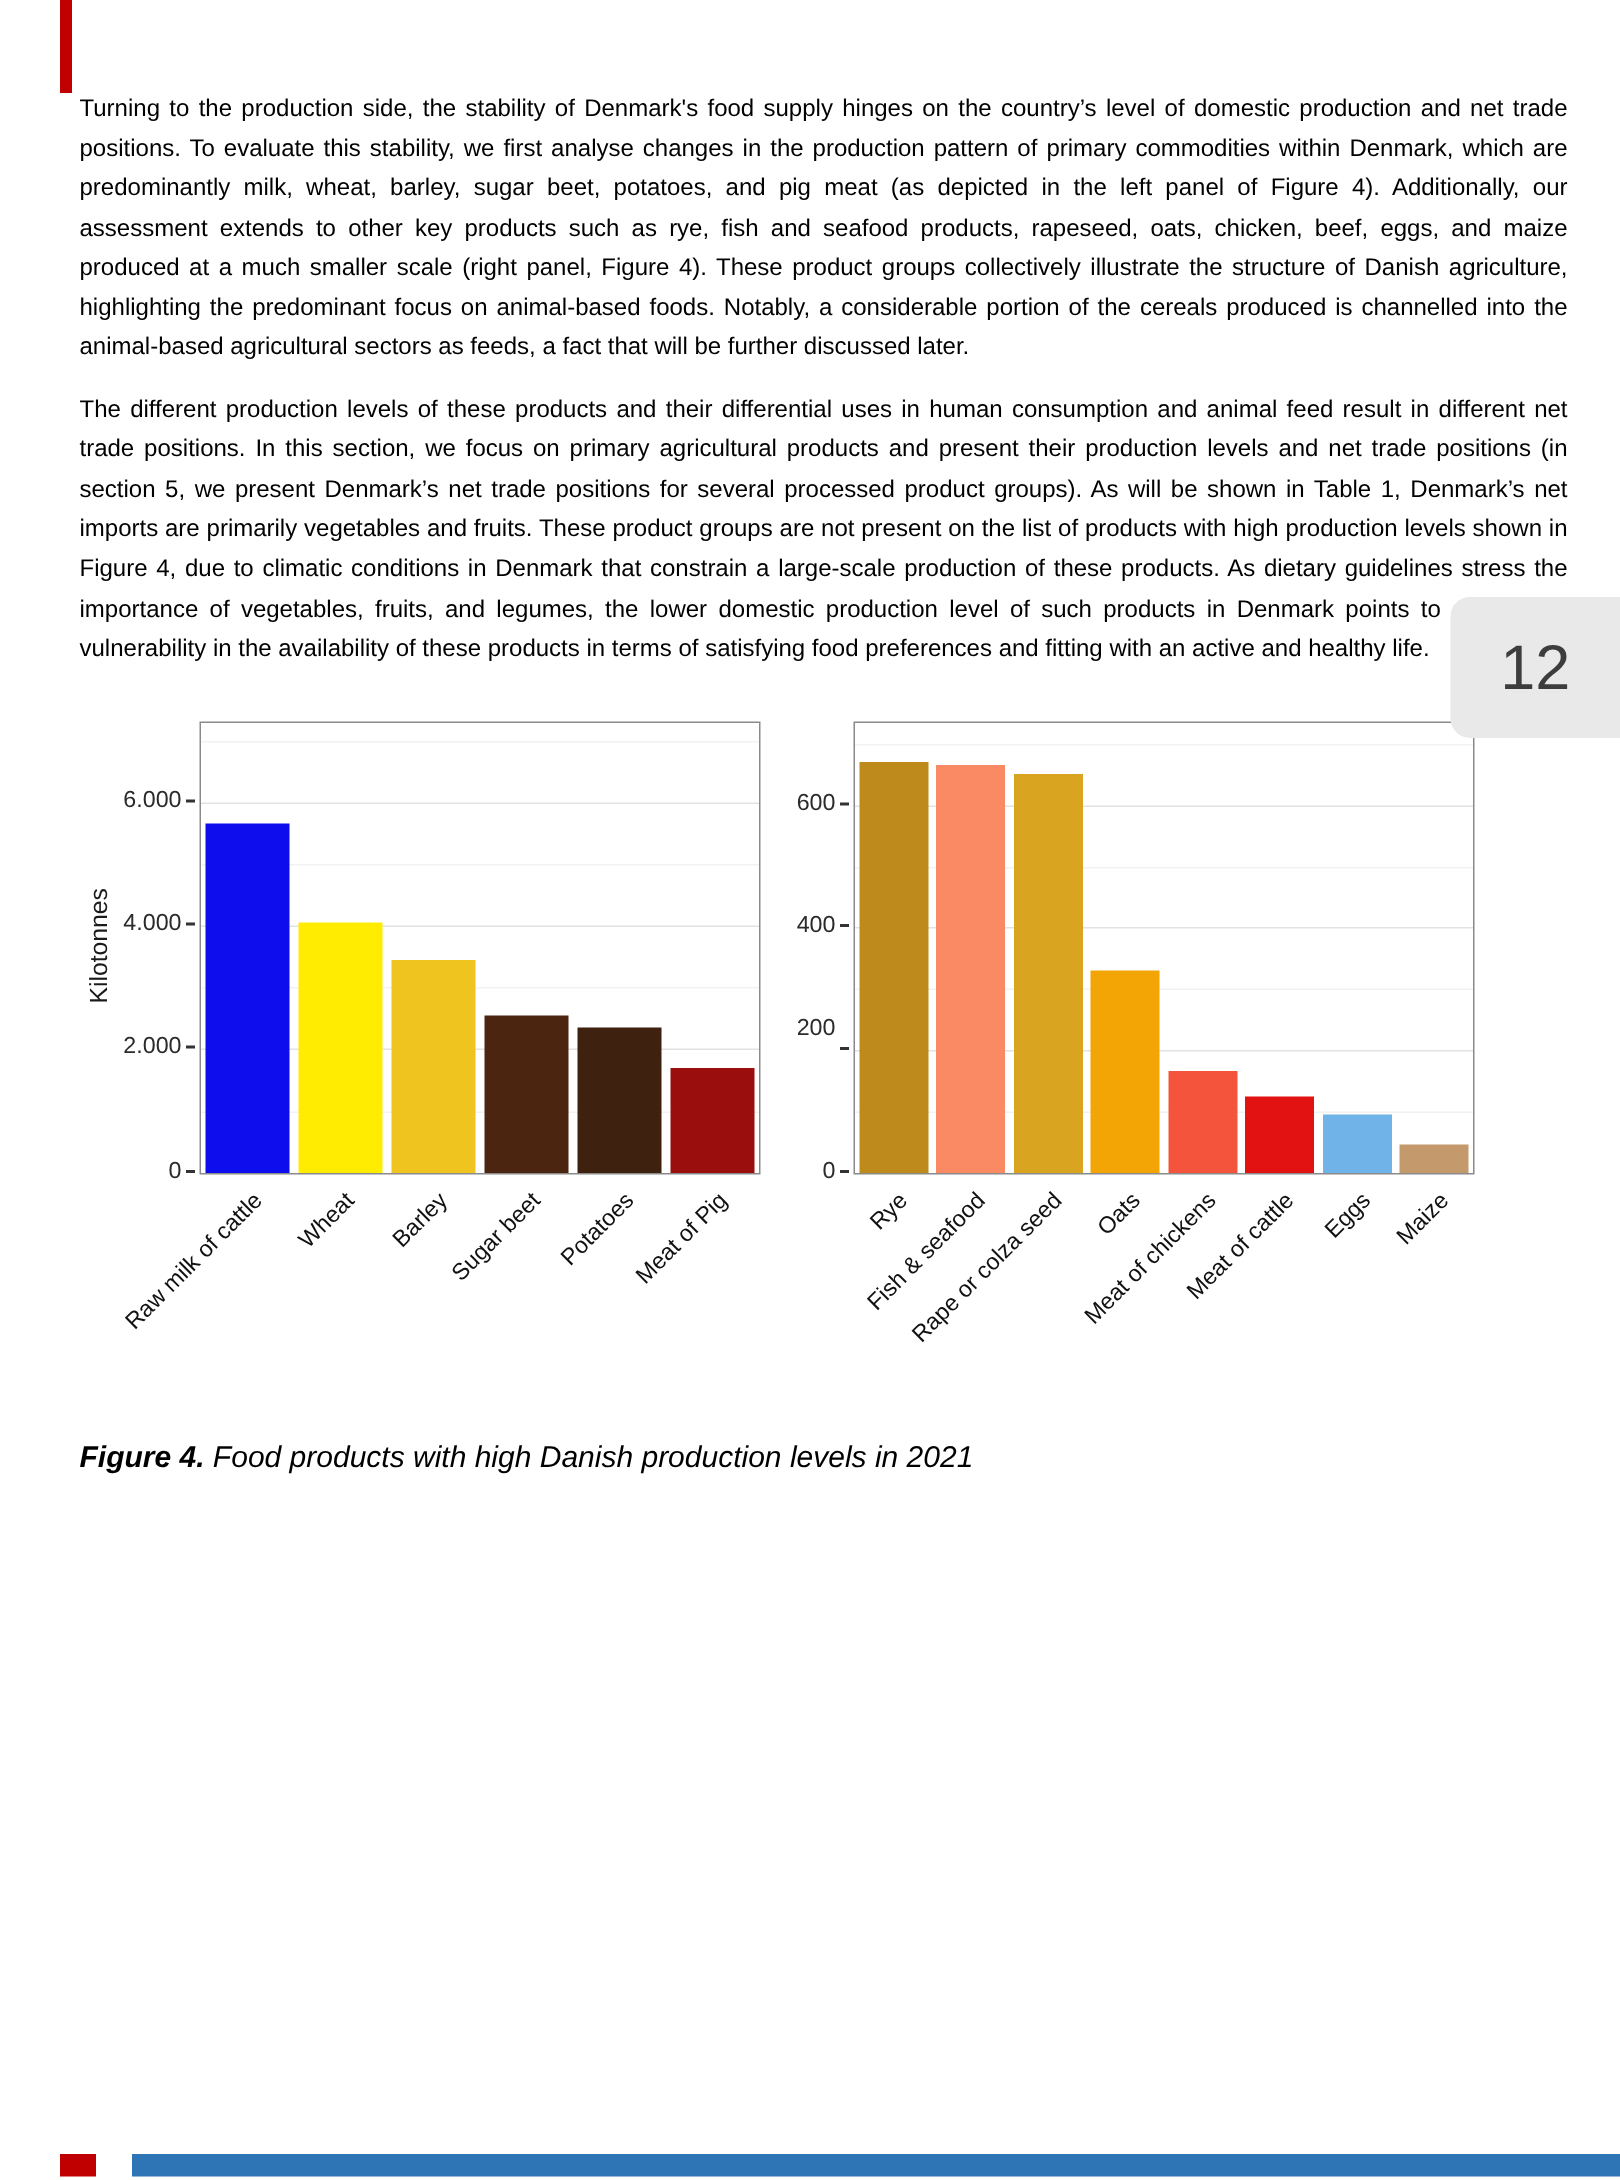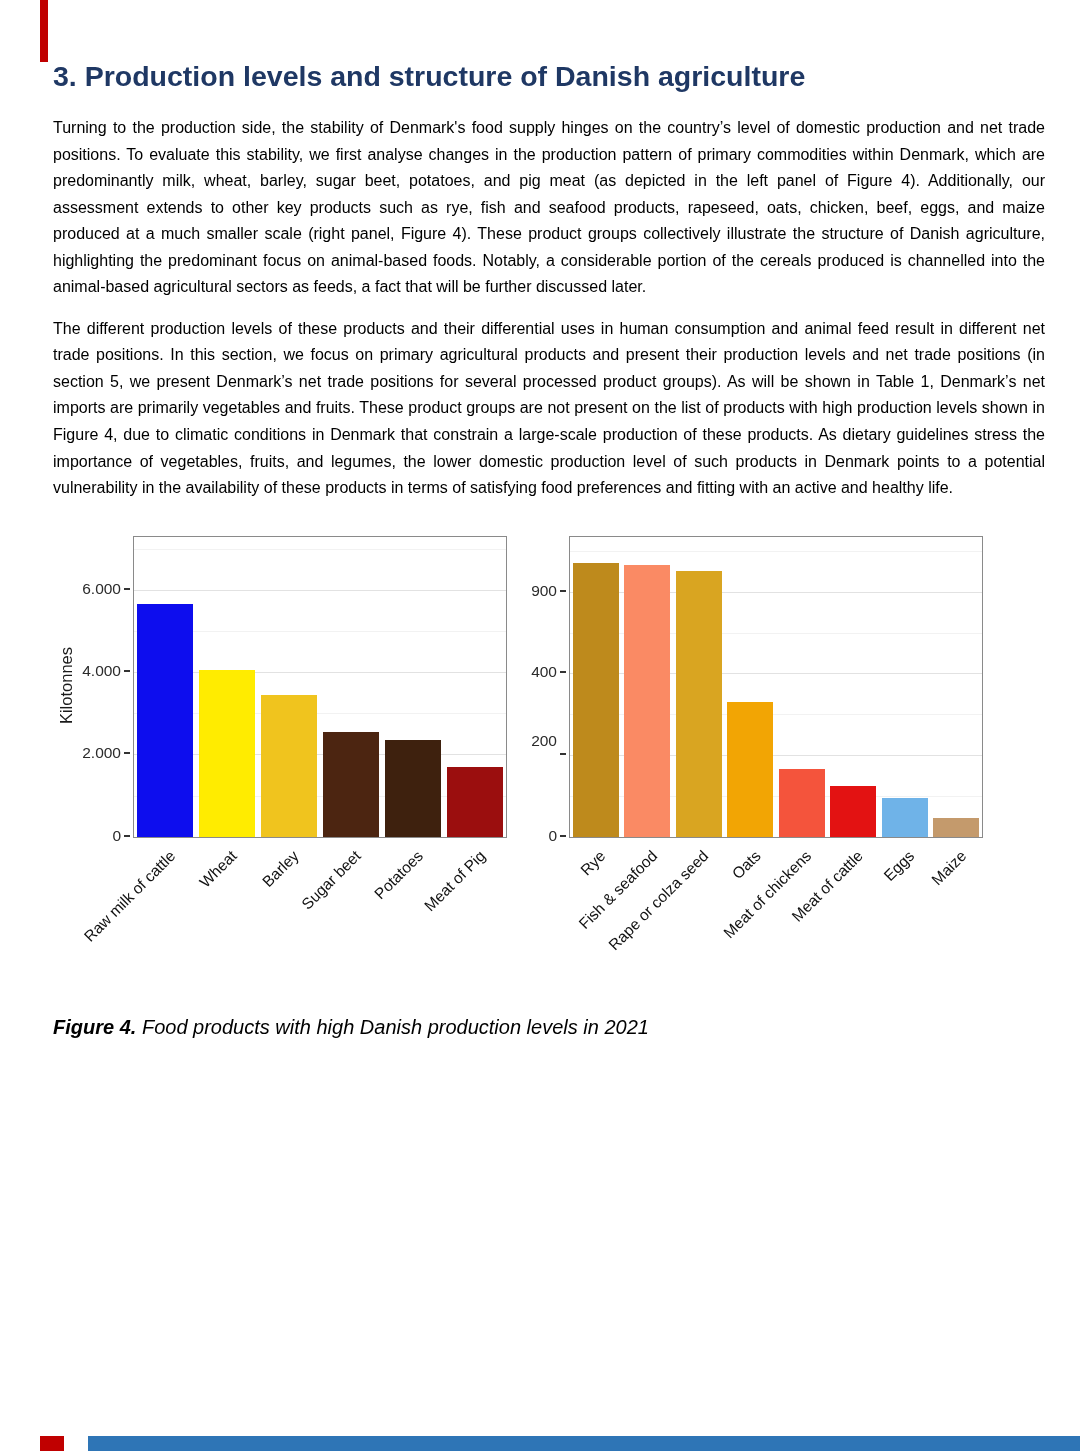--- a/index.html
+++ b/index.html
@@ -41,24 +41,26 @@
   .footer-red{position:absolute;left:40px;bottom:2px;width:24px;height:15px;background:#C00000;}
   .footer-blue{position:absolute;left:88px;right:0;bottom:2px;height:15px;background:#2E75B6;}
 </style>
 </head>
 <body>
 
 <div class="page">
 
   <div class="red-mark-top"></div>
 
+  <div class="page-tab">
+    <span>12</span>
+  </div>
 
   <div class="content">
 
-    <h1 class="section-title">3. Production levels and structure of Danish agriculture</h1>
 
     <p class="body-par">Turning to the production side, the stability of Denmark's food supply hinges on the country’s level of domestic production and net trade positions. To evaluate this stability, we first analyse changes in the production pattern of primary commodities within Denmark, which are predominantly milk, wheat, barley, sugar beet, potatoes, and pig meat (as depicted in the left panel of Figure 4). Additionally, our assessment extends to other key products such as rye, fish and seafood products, rapeseed, oats, chicken, beef, eggs, and maize produced at a much smaller scale (right panel, Figure 4). These product groups collectively illustrate the structure of Danish agriculture, highlighting the predominant focus on animal-based foods. Notably, a considerable portion of the cereals produced is channelled into the animal-based agricultural sectors as feeds, a fact that will be further discussed later.</p>
 
     <p class="body-par">The different production levels of these products and their differential uses in human consumption and animal feed result in different net trade positions. In this section, we focus on primary agricultural products and present their production levels and net trade positions (in section 5, we present Denmark’s net trade positions for several processed product groups). As will be shown in Table 1, Denmark’s net imports are primarily vegetables and fruits. These product groups are not present on the list of products with high production levels shown in Figure 4, due to climatic conditions in Denmark that constrain a large-scale production of these products.  As dietary guidelines stress the importance of vegetables, fruits, and legumes, the lower domestic production level of such products in Denmark points to a potential vulnerability in the availability of these products in terms of satisfying food preferences and fitting with an active and healthy life.</p>
 
     <div class="figure-row">
 
       <div class="chart chart-left" id="chart-0">
         <div class="ylab-col">
           <span class="ylab">Kilotonnes</span>
@@ -102,21 +104,21 @@
       </div>
 
       <div class="chart chart-right" id="chart-1">
         <div class="yticks yticks-right">
             <div class="ytick" style="top: 300px;">0</div>
             <div class="tickmark" style="top: 300px;"></div>
             <div class="ytick" style="top: 205px;">200</div>
             <div class="tickmark" style="top: 218.367px;"></div>
             <div class="ytick" style="top: 136.735px;">400</div>
             <div class="tickmark" style="top: 136.735px;"></div>
-            <div class="ytick" style="top: 55.102px;">900</div>
+            <div class="ytick" style="top: 55.102px;">600</div>
             <div class="tickmark" style="top: 55.102px;"></div>
           </div>
         <div class="panel-col">
           <div class="panel panel-right">
               <div class="grid minor" style="top: 259.184px;"></div>
               <div class="grid minor" style="top: 177.551px;"></div>
               <div class="grid minor" style="top: 95.9184px;"></div>
               <div class="grid minor" style="top: 14.2857px;"></div>
               <div class="grid major" style="top: 300px;"></div>
               <div class="grid major" style="top: 218.367px;"></div>

